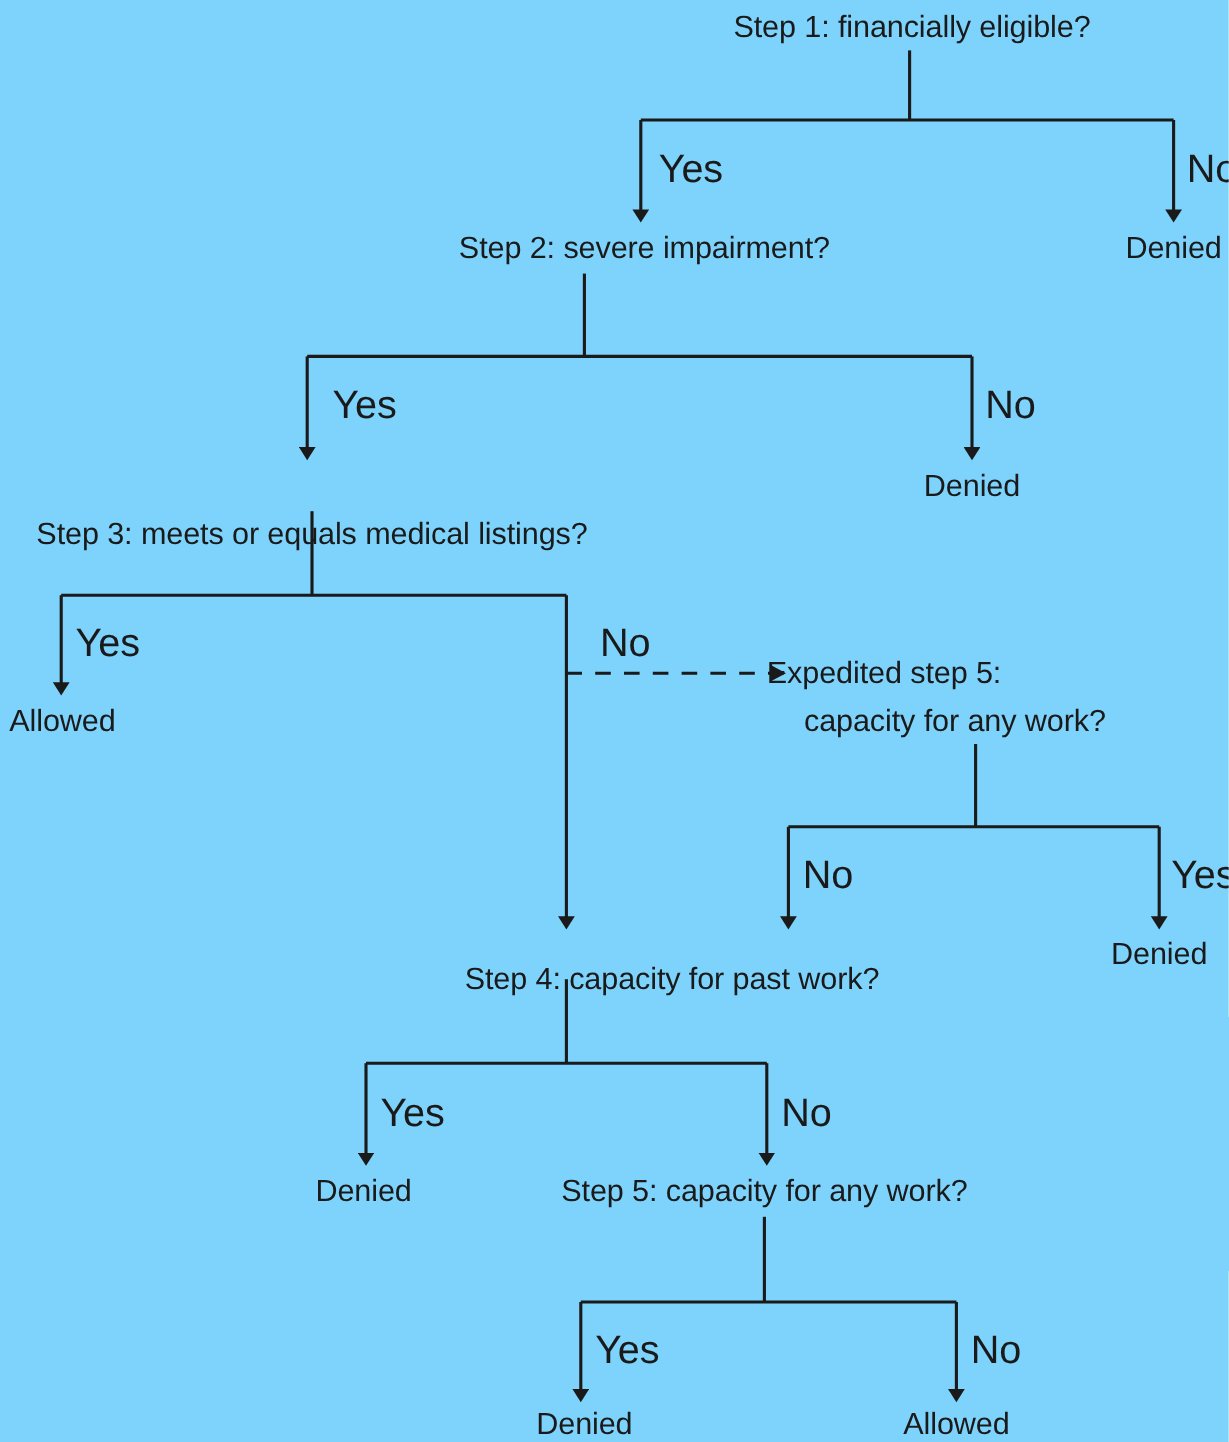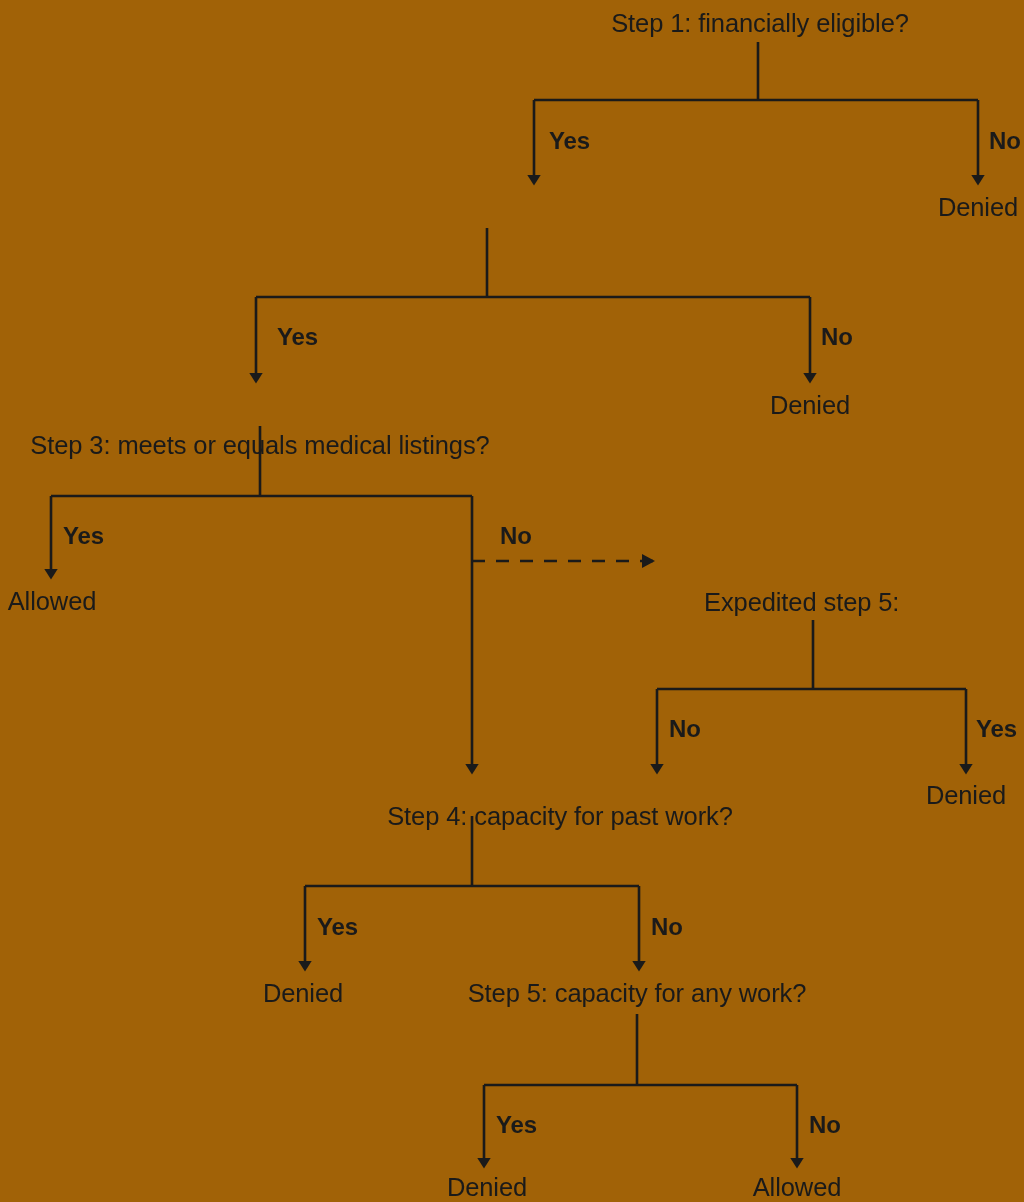--- a/index.html
+++ b/index.html
@@ -9,21 +9,21 @@
     background: #ffffff;
   }
   body {
     font-family: "Liberation Sans", "DejaVu Sans", sans-serif;
     color: #1a1a1a;
   }
   #flowchart-root {
     position: relative;
     width: 1024px;
     height: 1202px;
-    background: #a16207;
+    background: #7dd3fc;
     overflow: hidden;
   }
   #flow-svg {
     position: absolute;
     top: 0;
     left: 0;
     width: 1024px;
     height: 1202px;
     display: block;
   }
@@ -38,23 +38,23 @@
   }
   .node-label.center {
     transform: translateX(-50%);
     text-align: center;
   }
   .node-label.left {
     text-align: left;
   }
   .edge-label {
     position: absolute;
-    font-size: 24px;
+    font-size: 33px;
     line-height: 30px;
-    font-weight: 700;
+    font-weight: 400;
     color: #1a1a1a;
     white-space: nowrap;
     letter-spacing: -0.1px;
   }
 </style>
 </head>
 <body>
 
 <div id="flowchart-root">
 
@@ -112,28 +112,30 @@
       <path d="M 484 1085 L 797 1085" stroke="#1a1a1a" stroke-width="2.6" fill="none"></path>
       <path d="M 484 1085 L 484 1159" stroke="#1a1a1a" stroke-width="2.6" fill="none" marker-end="url(#arrowhead)"></path>
       <path d="M 797 1085 L 797 1159" stroke="#1a1a1a" stroke-width="2.6" fill="none" marker-end="url(#arrowhead)"></path>
     </g>
   </svg>
 
   <div class="node-label center" style="left:760px; top:6px;">Step 1: financially eligible?</div>
 
   <div class="node-label center" style="left:978px; top:190px;">Denied</div>
 
+  <div class="node-label center" style="left:537px; top:190px;">Step 2: severe impairment?</div>
 
   <div class="node-label center" style="left:810px; top:388px;">Denied</div>
 
   <div class="node-label center" style="left:260px; top:388px;margin-top:40px;">Step 3: meets or equals medical listings?</div>
 
   <div class="node-label center" style="left:52px; top:584px;">Allowed</div>
 
-  <div class="node-label left" style="left:704px; top:544px;margin-top:41px;">Expedited step 5:</div>
+  <div class="node-label left" style="left:639px; top:544px;">Expedited step 5:</div>
+  <div class="node-label left" style="left:670px; top:584px;">capacity for any work?</div>
 
   <div class="node-label center" style="left:966px; top:778px;">Denied</div>
 
   <div class="node-label center" style="left:560px; top:778px;margin-top:21px;">Step 4: capacity for past work?</div>
 
   <div class="node-label center" style="left:303px; top:976px;">Denied</div>
 
   <div class="node-label center" style="left:637px; top:976px;">Step 5: capacity for any work?</div>
 
   <div class="node-label center" style="left:487px; top:1170px;">Denied</div>

